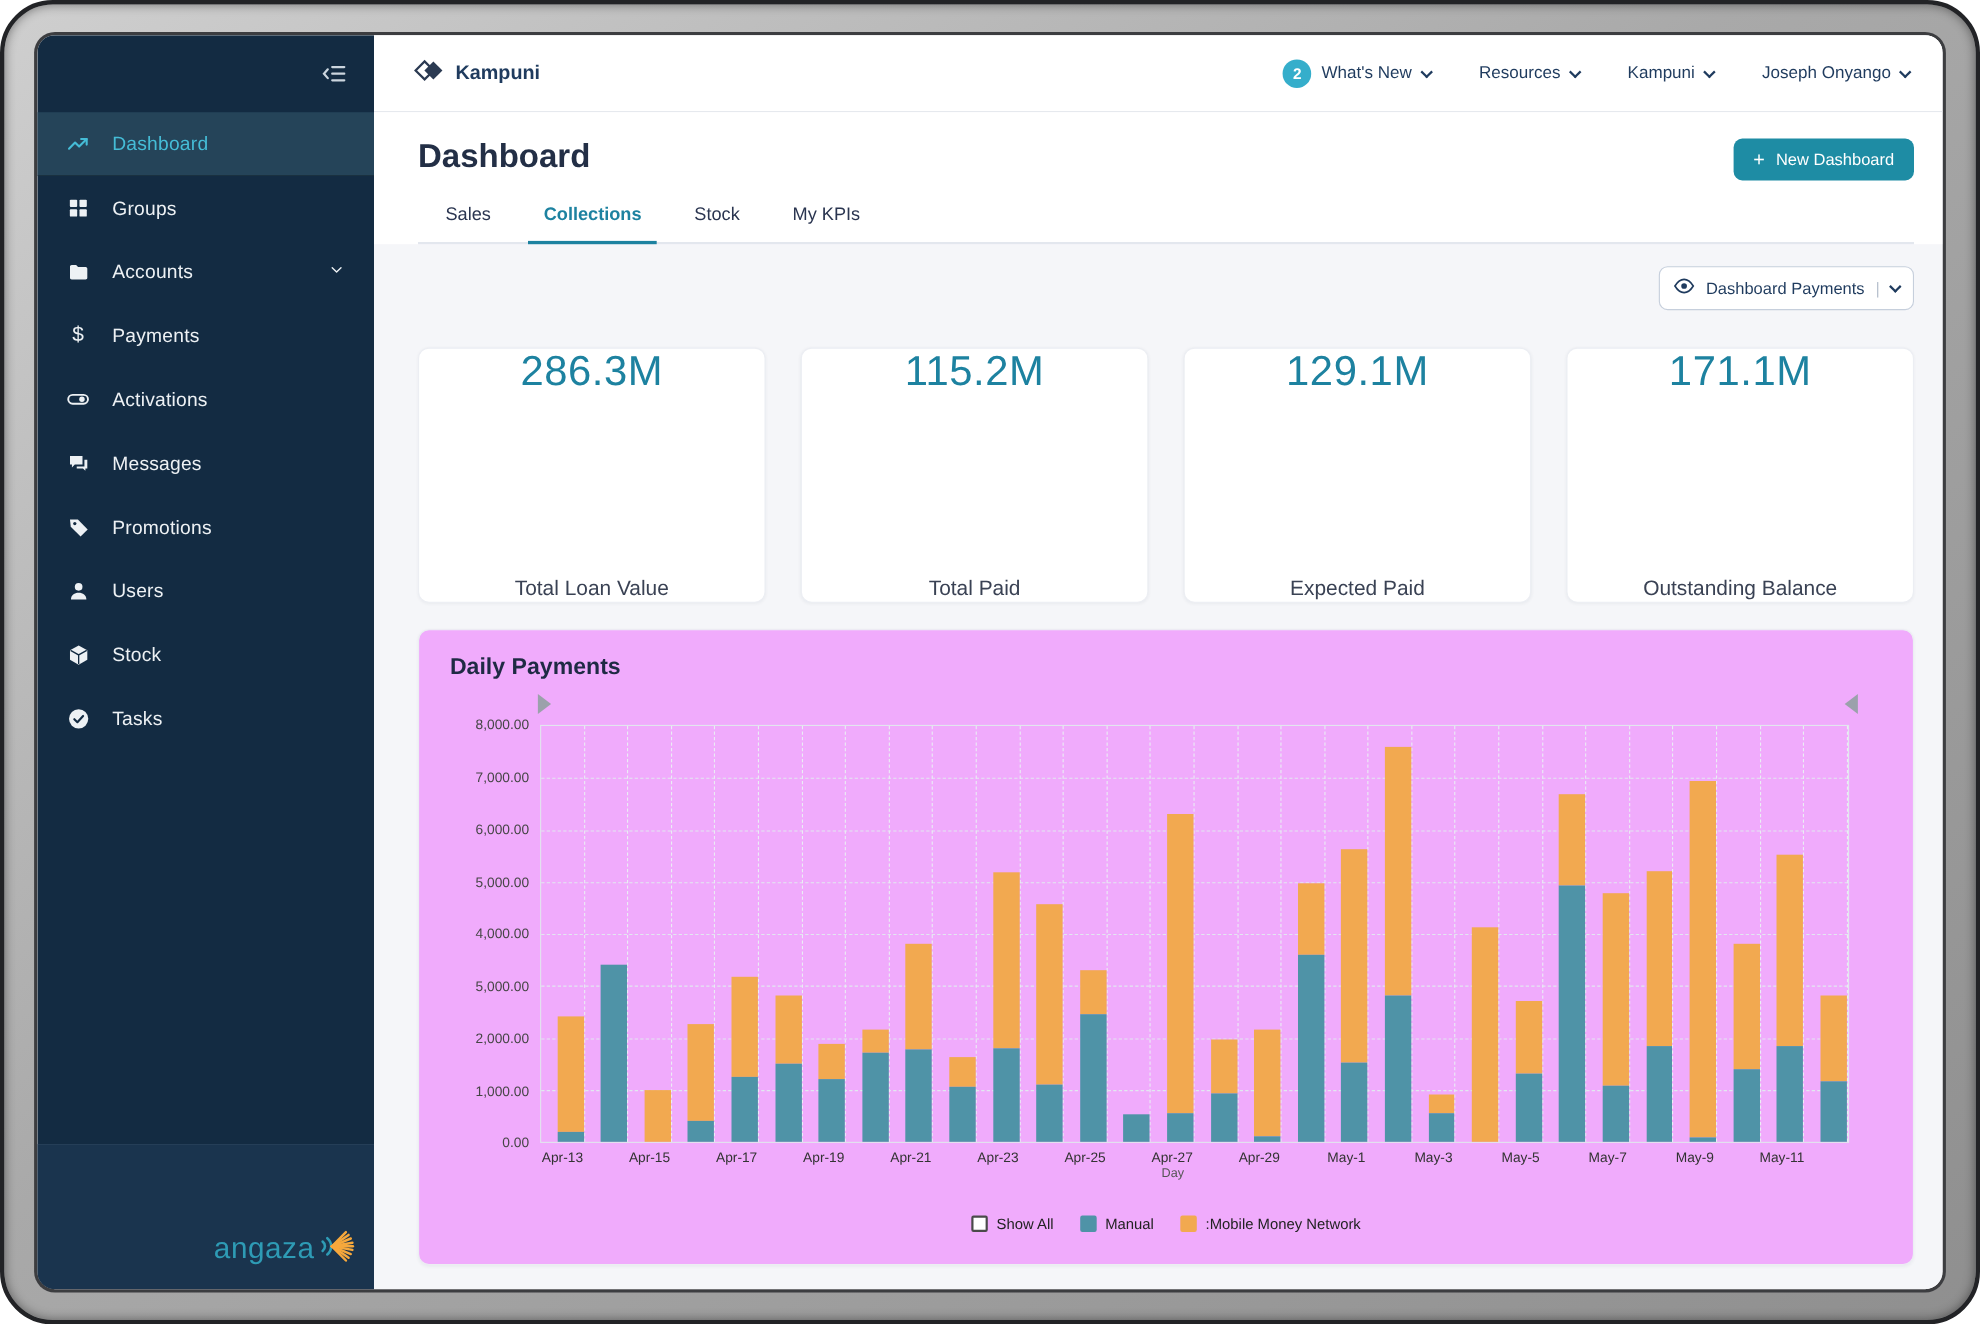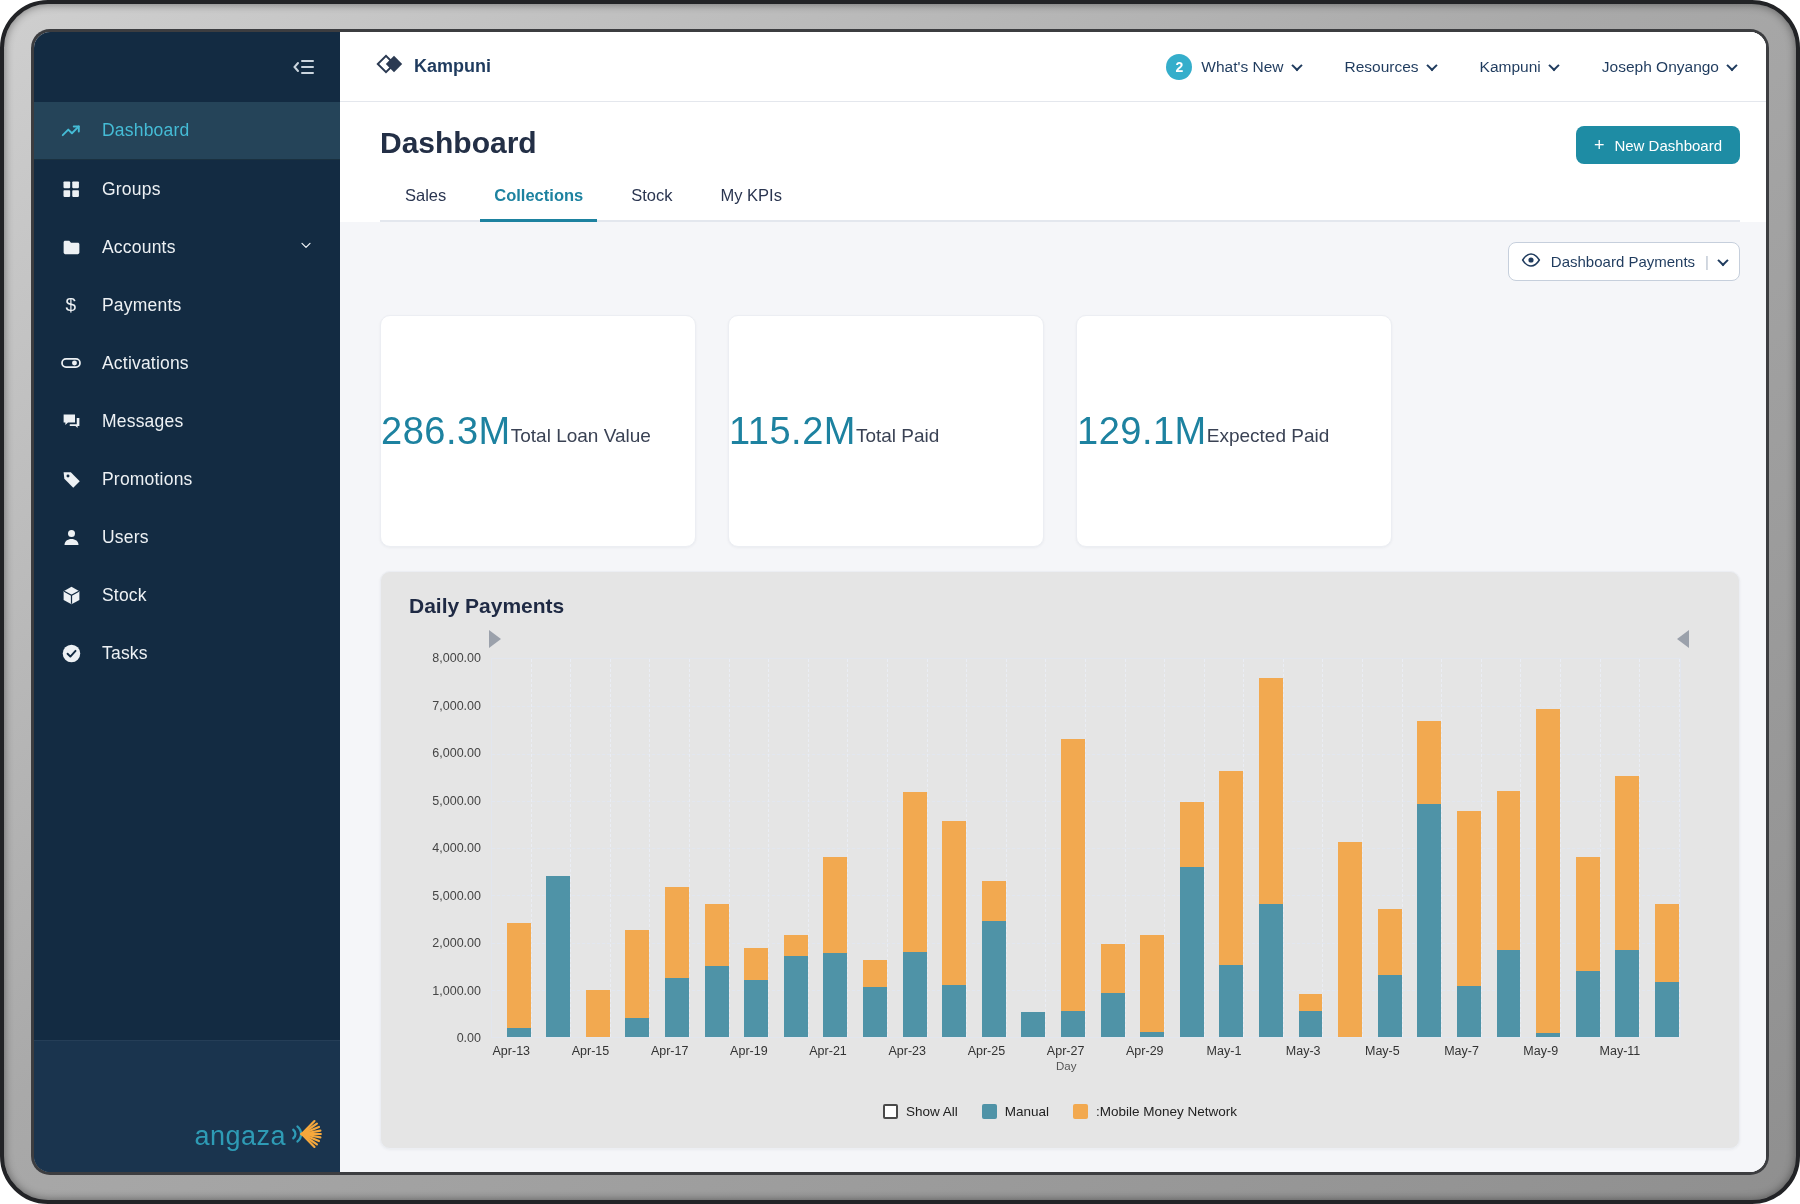--- a/index.html
+++ b/index.html
@@ -81,29 +81,29 @@
   .managers {
     display:flex; align-items:center; gap:10px; background:#fff; border:1px solid #C6CFDC;
     border-radius:8px; padding:7px 12px; font-size:15px; color:#1F3B5E; cursor:pointer;
   }
   .managers .vbar { color:#B9C2CF; font-size:15px; }
 
   
   .kpis { display:grid; grid-template-columns:repeat(4,1fr); gap:32px; margin-top:34px; }
   .kpi {
     background:#fff; border:1px solid #ECEEF3; border-radius:10px; height:232px;
-    display:flex; flex-direction:row; align-items:center; justify-content:flex-start;
+    display:flex; flex-direction:column; align-items:center; justify-content:space-between;
     box-shadow:0 1px 3px rgba(20,30,60,.05);
   }
   .kpi .val { color:#1D82A0; font-size:38px; font-weight:500; letter-spacing:.5px; }
   .kpi .cap { color:#3A4254; font-size:19px; margin-top:10px; }
 
   
   .chart-card {
-    background:#e5e5e5; border:1px solid #ECEEF3; border-radius:10px; margin-top:24px;
+    background:#f0abfc; border:1px solid #ECEEF3; border-radius:10px; margin-top:24px;
     padding:22px 28px 30px 28px; box-shadow:0 1px 3px rgba(20,30,60,.05); height:578px;
   }
   .chart-title { font-size:21px; font-weight:700; color:#1F2A44; }
   .plot-wrap { position:relative; margin:40px 30px 0 82px; height:380px; }
   .plot { position:absolute; inset:0; border:1px solid #E2E6EE; display:flex; align-items:flex-end; }
   .hgrid { position:absolute; left:0; right:0; border-top:1px dashed #E2E7F0; }
   .ytick { position:absolute; right:calc(100% + 10px); transform:translateY(-50%); font-size:12.5px; color:#454545; white-space:nowrap; }
   .slot { position:relative; flex:1; height:100%; display:flex; align-items:flex-end; justify-content:flex-end; border-right:1px dashed #EAEDF4; }
   .bar { width:62%; display:flex; flex-direction:column-reverse; }
   .seg { width:100%; }
@@ -320,20 +320,24 @@
               <div class="val">286.3M</div>
               <div class="cap">Total Loan Value</div>
             </div>
             <div class="kpi">
               <div class="val">115.2M</div>
               <div class="cap">Total Paid</div>
             </div>
             <div class="kpi">
               <div class="val">129.1M</div>
               <div class="cap">Expected Paid</div>
+            </div>
+            <div class="kpi">
+              <div class="val">171.1M</div>
+              <div class="cap">Outstanding Balance</div>
             </div>
           </div>
 
         <div class="chart-card">
           <div class="chart-title">Daily Payments</div>
           <div class="plot-wrap" id="plot-wrap">
             <span class="pan left"></span>
             <span class="pan right"></span>
             <div class="plot" id="plot">
                 <div class="hgrid" style="top: 12.5%;"></div>

